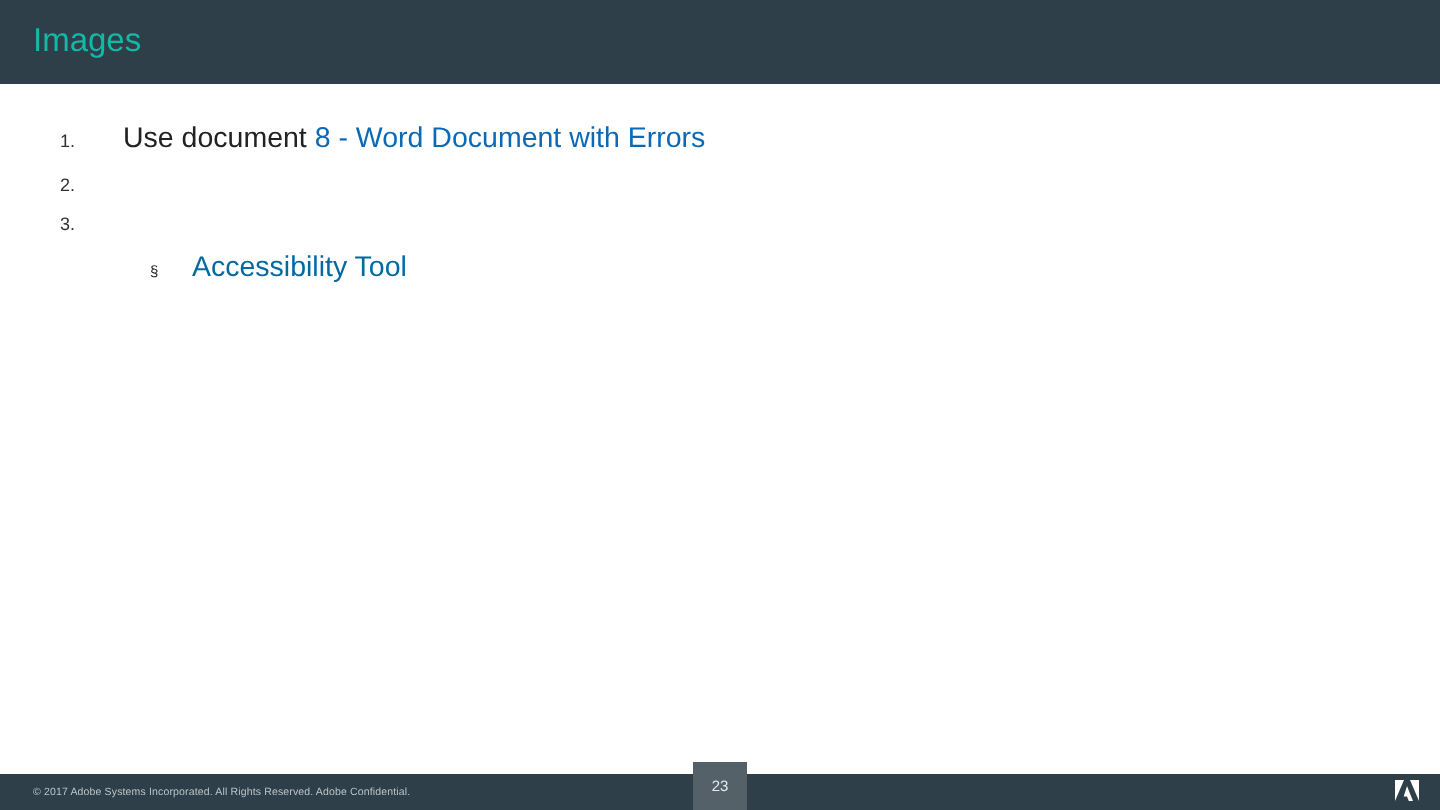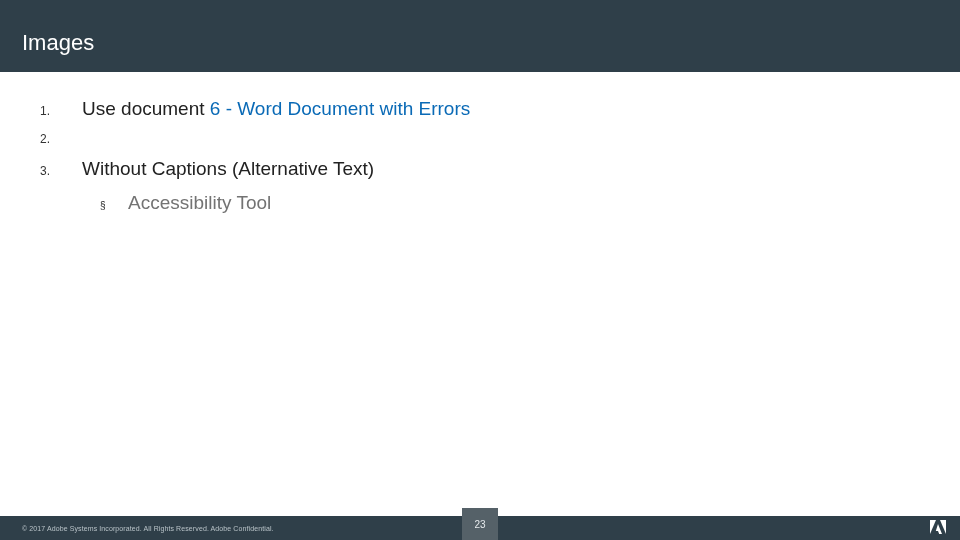--- a/index.html
+++ b/index.html
@@ -1,56 +1,55 @@
 <!DOCTYPE html>
 <html><head>
 <meta charset="utf-8">
 <style>
   * { margin: 0; padding: 0; box-sizing: border-box; }
   html, body { width: 960px; height: 540px; font-family: Arial, Helvetica, sans-serif; background: #fff; overflow: hidden; }
   .slide { position: relative; width: 960px; height: 540px; }
-  .title-bar { background: #2f3f49; color: #ffffff; padding: 30px 22px 16px 22px; font-size: 22px; font-weight: 400; }
+  .title-bar { background: #2f3f49; color: #14b8a6; padding: 14px 22px 16px 22px; font-size: 22px; font-weight: 400; }
   .content { padding: 26px 40px 0 40px; }
   .ol-item { display: flex; align-items: baseline; margin-bottom: 12px; }
   .ol-num { font-size: 12px; color: #333; width: 42px; flex-shrink: 0; }
   .ol-text { font-size: 19px; color: #222; }
   .ol-text .link { color: #0a6ab6; }
   .sub-item { display: flex; align-items: baseline; margin-left: 60px; margin-top: 4px; }
   .sub-bullet { width: 28px; font-size: 10px; color: #222; flex-shrink: 0; }
-  .sub-text { font-size: 19px; color: #737373; }
+  .sub-text { font-size: 19px; color: #0369a1; }
   .footer { position: absolute; left: 0; right: 0; bottom: 0; height: 24px; background: #2f3f49; display: flex; align-items: center; }
   .footer-copy { color: #b9c3c8; font-size: 7px; padding-left: 22px; letter-spacing: 0.1px; }
   .page-badge { position: absolute; left: 50%; transform: translateX(-50%); bottom: 0; width: 36px; height: 32px; background: #556168; color: #e6eaec; font-size: 10px; display: flex; align-items: center; justify-content: center; }
   .logo { position: absolute; right: 14px; bottom: 4px; width: 16px; height: 16px; }
   .logo svg { display: block; }
 </style>
 </head>
 <body>
 <div class="slide">
 
   <div class="title-bar">
     <span>Images</span>
   </div>
 
   <div class="content">
 
     <div class="ol-item">
       <span class="ol-num">1.</span>
       <span class="ol-text">
-        <span>Use document </span><span class="link">6 - Word Document with Errors</span>
+        <span>Use document </span><span class="link">8 - Word Document with Errors</span>
       </span>
     </div>
 
     <div class="ol-item">
       <span class="ol-num">2.</span>
     </div>
 
     <div class="ol-item">
       <span class="ol-num">3.</span>
-      <span class="ol-text">Without Captions (Alternative Text)</span>
     </div>
 
     <div class="sub-item">
       <span class="sub-bullet">§</span>
       <span class="sub-text">Accessibility Tool</span>
     </div>
 
   </div>
 
   <div class="footer">

